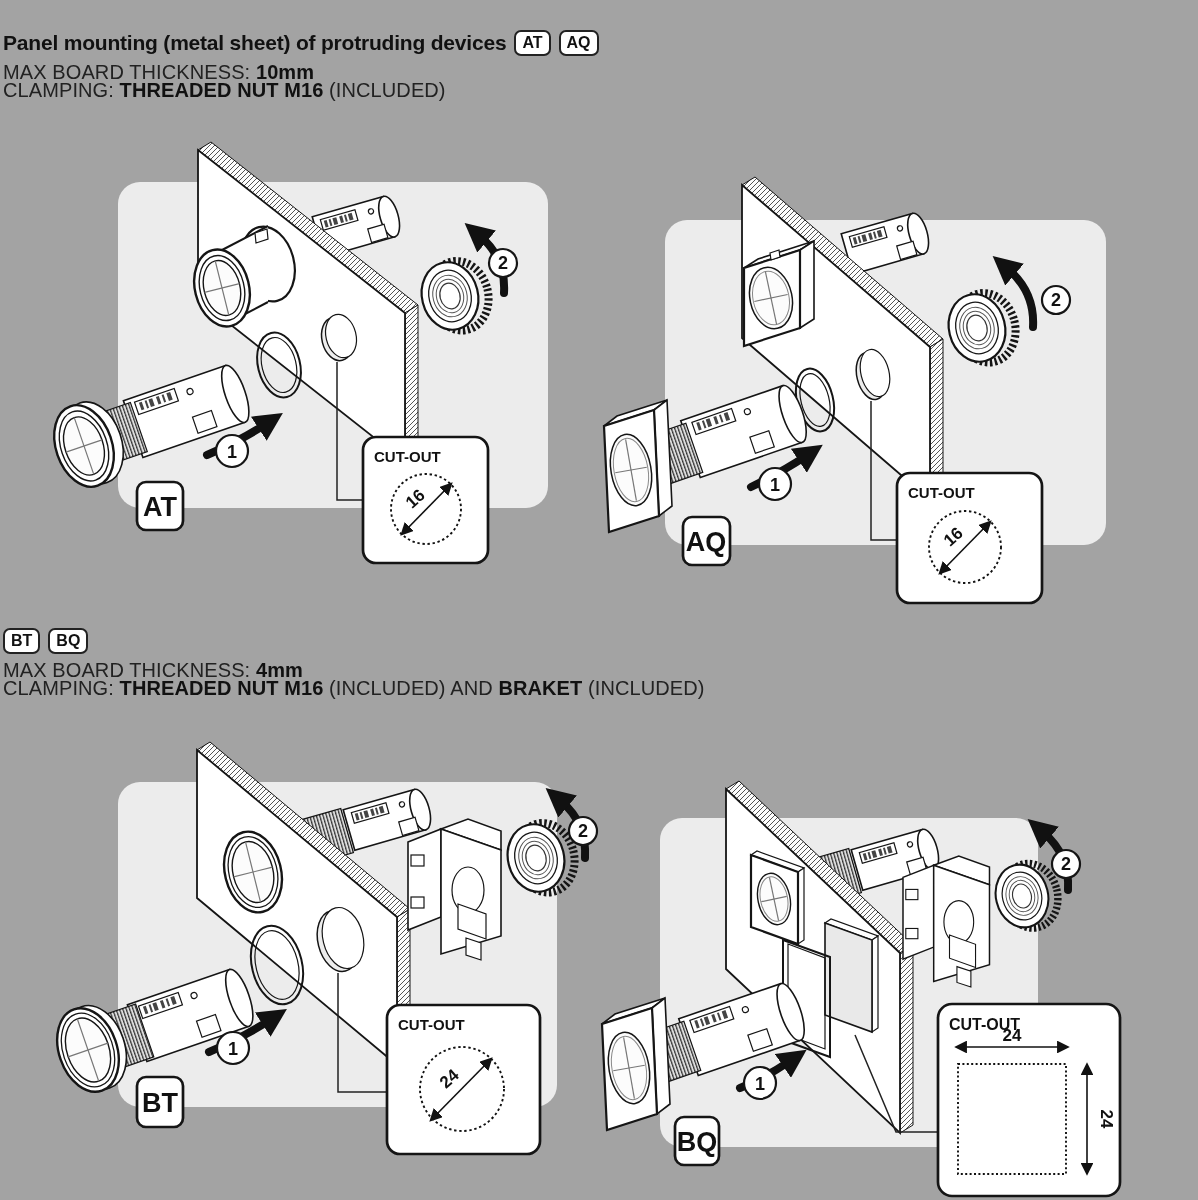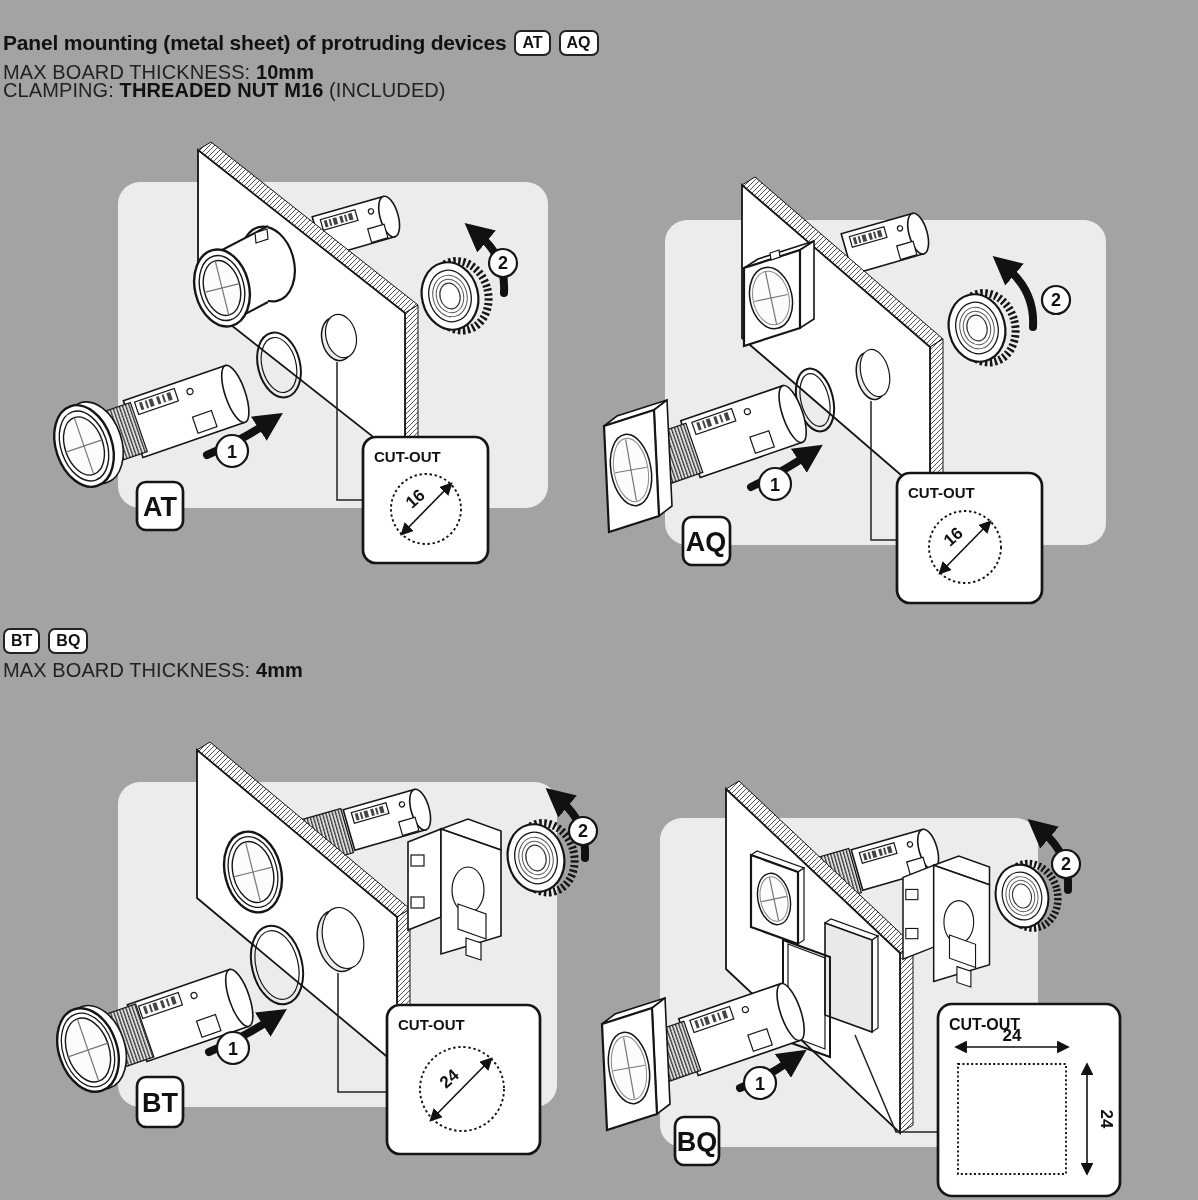--- a/index.html
+++ b/index.html
@@ -98,20 +98,23 @@
     <span>CLAMPING: </span><b>THREADED NUT M16</b><span> (INCLUDED)</span><b></b><span></span>
   </div>
 
   <div class="hdr" style="top:628px">
     <span class="hbadge">BT</span>
     <span class="hbadge">BQ</span>
   </div>
   <div class="spec" style="top:659px">
     <span>MAX BOARD THICKNESS: </span><b>4mm</b>
   </div>
+  <div class="spec" style="top:677px">
+    <span>CLAMPING: </span><b>THREADED NUT M16</b><span> (INCLUDED) AND </span><b>BRAKET</b><span> (INCLUDED)</span>
+  </div>
 
   <svg style="left:40px;top:130px" width="560" height="480" viewBox="40 130 560 480">
     <rect x="118" y="182" width="430" height="326" rx="22" fill="#ececec"></rect>
     <g>
       <use href="#rearbody" transform="translate(318,237) rotate(-16)"></use>
     </g>
     <g>
       <polygon points="198,150 211,142 418,305 405,313" fill="url(#hatch)" stroke="#151515" stroke-width="1"></polygon>
       <polygon points="405,313 418,305 418,454 405,462" fill="url(#hatch)" stroke="#151515" stroke-width="1"></polygon>
       <polygon points="198,150 405,313 405,462 198,299" class="outline" stroke-width="1.8"></polygon>

